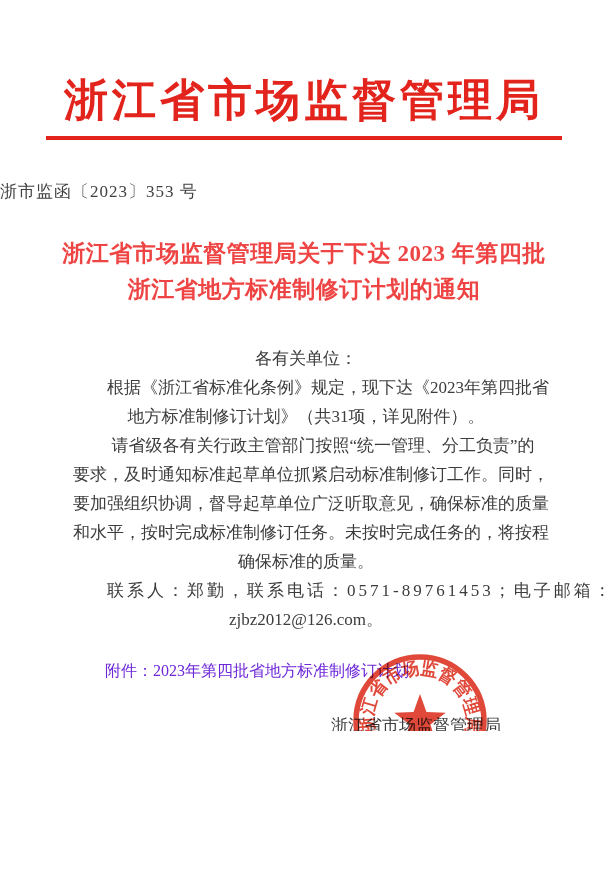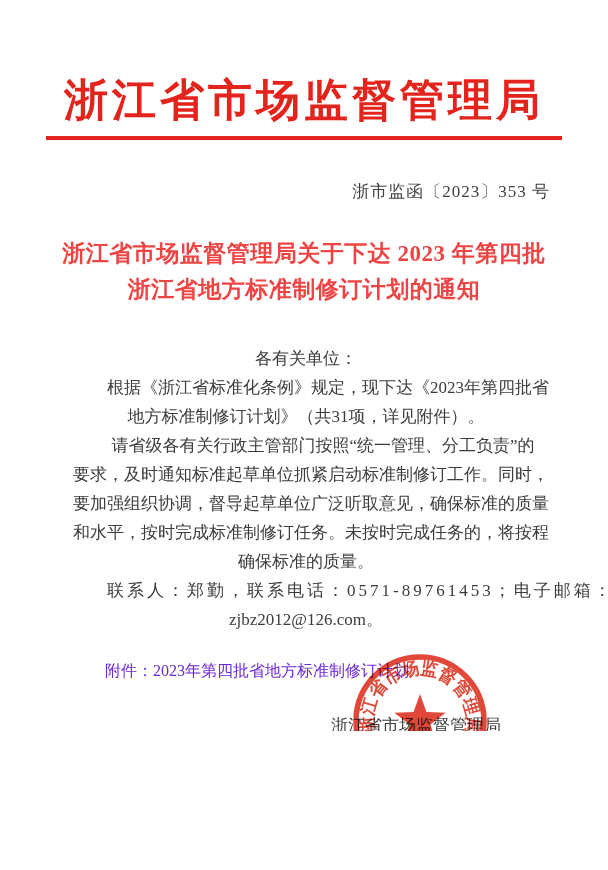--- a/index.html
+++ b/index.html
@@ -22,21 +22,20 @@
     line-height:54px;
     white-space:nowrap;
   }
   .red-rule {
     height:4px;
     background:var(--accent_red,#e2241c);
     margin:8px 46px 0 46px;
   }
   .doc-number {
     margin-top:42px;
-    text-align:right;
     padding-right:58px;
     font-size:17px;
     line-height:20px;
     color:#3f3f3f;
     letter-spacing:1px;
   }
   .doc-title {
     margin:34px 40px 0 40px;
     text-align:center;
     font-size:23px;

